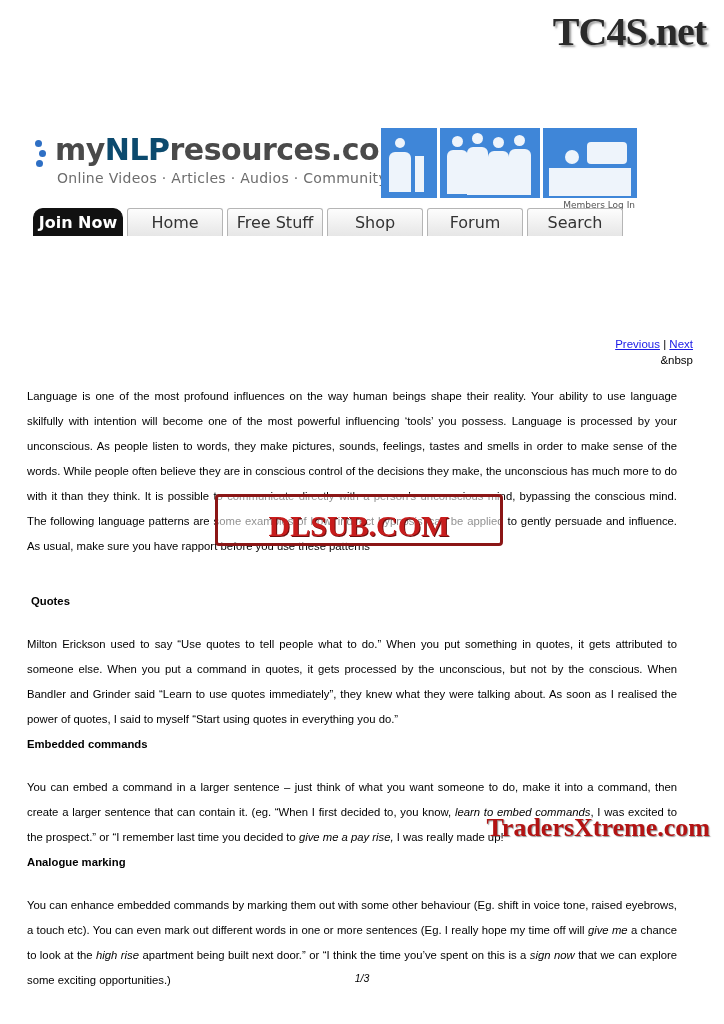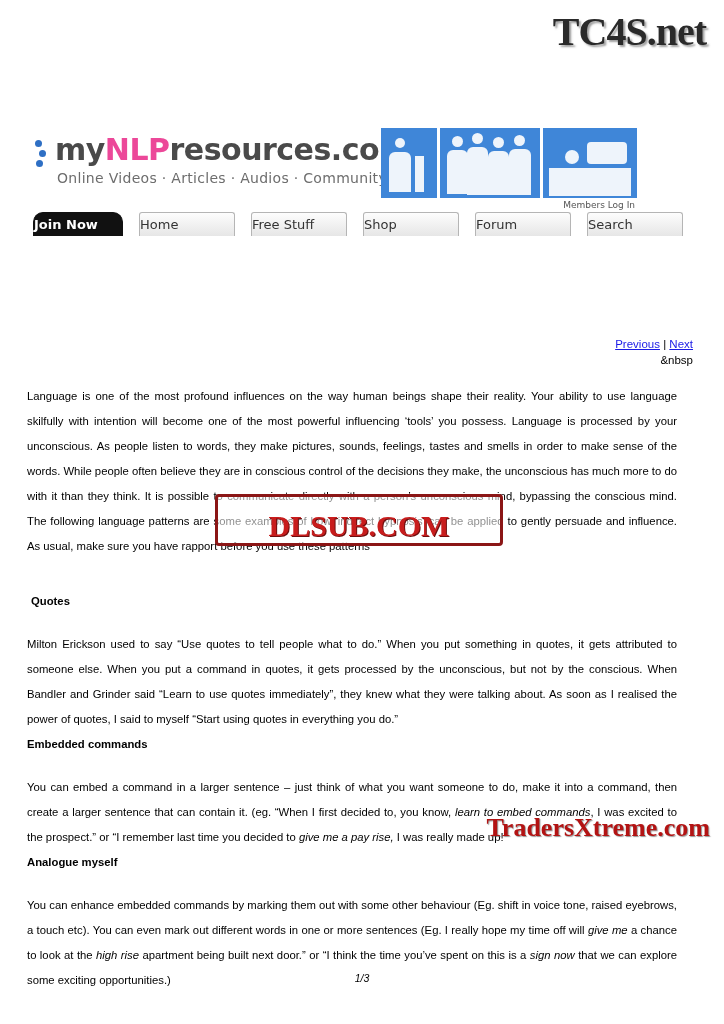--- a/index.html
+++ b/index.html
@@ -69,21 +69,21 @@
     position: absolute;
     left: 22px;
     top: 4px;
     font-family: "DejaVu Sans", sans-serif;
     font-size: 30px;
     font-weight: bold;
     letter-spacing: -0.5px;
     white-space: nowrap;
   }
   .logo-main .my { color: #4a4a4a; }
-  .logo-main .nlp { color: #ec4899; }
+  .logo-main .nlp { color: #0c4a6e; }
   .logo-main .rest { color: #4a4a4a; }
   .logo-sub {
     position: absolute;
     left: 24px;
     top: 42px;
     font-family: "DejaVu Sans", sans-serif;
     font-size: 14px;
     color: #6d6d6d;
     letter-spacing: 0.3px;
     white-space: nowrap;
@@ -143,30 +143,30 @@
   .nav {
     position: absolute;
     left: 33px;
     top: 212px;
     height: 24px;
     display: flex;
     align-items: flex-end;
   }
   .tab {
     font-family: "DejaVu Sans", sans-serif;
-    font-size: 13px;
+    font-size: 16px;
     color: #333;
     background: linear-gradient(#fdfdfd, #e6e6e6);
     border: 1px solid #b5b5b5;
     border-bottom: none;
     border-radius: 3px 3px 0 0;
     padding: 4px 0 4px 0;
     width: 94px;
-    text-align: left;
-    margin-right: 16px;
+    text-align: center;
+    margin-right: 4px;
     white-space: nowrap;
   }
   .tab.join {
     background: #111;
     color: #ffffff;
     font-weight: bold;
     border-color: #111;
     width: 88px;
     border-radius: 10px 10px 0 0;
   }
@@ -354,21 +354,21 @@
     <p class="para"> Language is one of the most profound influences on the way human beings shape their reality. Your ability to use language skilfully with intention will become one of the most powerful influencing ‘tools’ you possess. Language is processed by your unconscious. As people listen to words, they make pictures, sounds, feelings, tastes and smells in order to make sense of the words. While people often believe they are in conscious control of the decisions they make, the unconscious has much more to do with it than they think. It is possible to communicate directly with a person’s unconscious mind, bypassing the conscious mind. The following language patterns are some examples of how ‘indirect hypnosis’ can be applied to gently persuade and influence. As usual, make sure you have rapport before you use these patterns</p>
 
     <div class="gap-lg"></div>
 
     <p class="h-sub indent">Quotes</p>
     <p class="para" style="margin-top:18px">Milton Erickson used to say “Use quotes to tell people what to do.” When you put something in quotes, it gets attributed to someone else. When you put a command in quotes, it gets processed by the unconscious, but not by the conscious. When Bandler and Grinder said “Learn to use quotes immediately”, they knew what they were talking about. As soon as I realised the power of quotes, I said to myself “Start using quotes in everything you do.”</p>
 
     <p class="h-sub">Embedded commands</p>
     <p class="para" style="margin-top:18px">You can embed a command in a larger sentence – just think of what you want someone to do, make it into a command, then create a larger sentence that can contain it. (eg. “When I first decided to, you know, <i class="em">learn to embed commands</i>, I was excited to the prospect.” or “I remember last time you decided to <i class="em">give me a pay rise,</i> I was really made up!”</p>
 
-    <p class="h-sub">Analogue myself</p>
+    <p class="h-sub">Analogue marking</p>
     <p class="para" style="margin-top:18px">You can enhance embedded commands by marking them out with some other behaviour (Eg. shift in voice tone, raised eyebrows, a touch etc). You can even mark out different words in one or more sentences (Eg. I really hope my time off will <i class="em">give me</i> a chance to look at the <i class="em">high rise</i> apartment being built next door.” or “I think the time you’ve spent on this is a <i class="em">sign now</i> that we can explore some exciting opportunities.)</p>
   </div>
 
   <div class="dlsub">
     <span>DLSUB.COM</span>
   </div>
 
   <div class="page-num">1/3</div>
   <div class="txtreme">TradersXtreme.com</div>
 

